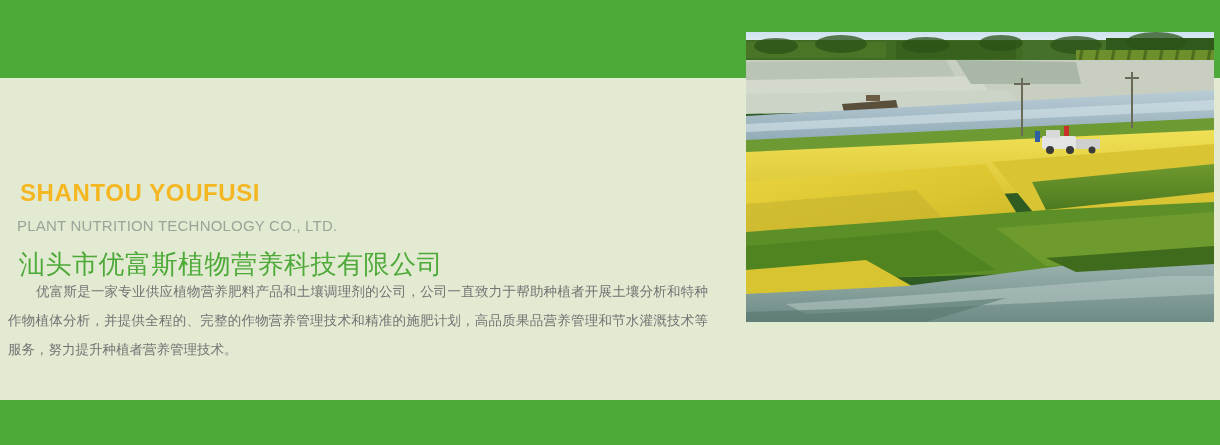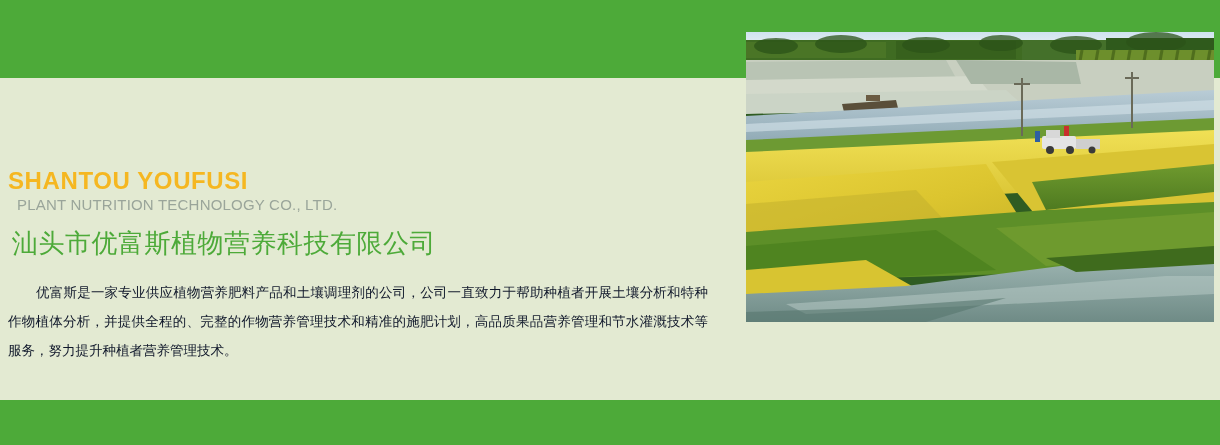--- a/index.html
+++ b/index.html
@@ -32,48 +32,48 @@
   .brand{
     position:absolute;left:8px;top:90px;
     width:700px;
   }
   .brand-en{
     font-size:24px;
     font-weight:bold;
     color:#f5b721;
     letter-spacing:0.6px;
     line-height:1.05;
-    margin:0;
+    margin:12px;
     font-family:"Liberation Sans", sans-serif;
   }
   .brand-sub{
     font-size:15px;
     color:#9aa59a;
     letter-spacing:0.2px;
     line-height:1.2;
     margin:3px 0 0 9px;
     font-family:"Liberation Sans", sans-serif;
   }
   .brand-cn{
     font-size:26px;
     color:#4daa39;
     letter-spacing:0.5px;
-    margin:13px 0 0 4px;
+    margin:13px 0 0 11px;
     line-height:1.25;
     font-family:"DejaVu Sans", sans-serif;
   }
   .body-text{
     position:absolute;left:8px;top:200px;
     width:700px;
     font-size:13.5px;
-    color:#0f172a;
+    color:#737373;
     line-height:2.15;
     text-align:justify;
     text-indent:28px;
-    font-family:Liberation Serif, serif;
+    font-family:Liberation Mono, monospace;
   }
   .photo{
     position:absolute;left:746px;top:32px;
     width:468px;height:290px;
     overflow:hidden;
     background:#2f5c22;
   }
   .photo svg{display:block;}
 </style>
 </head>

